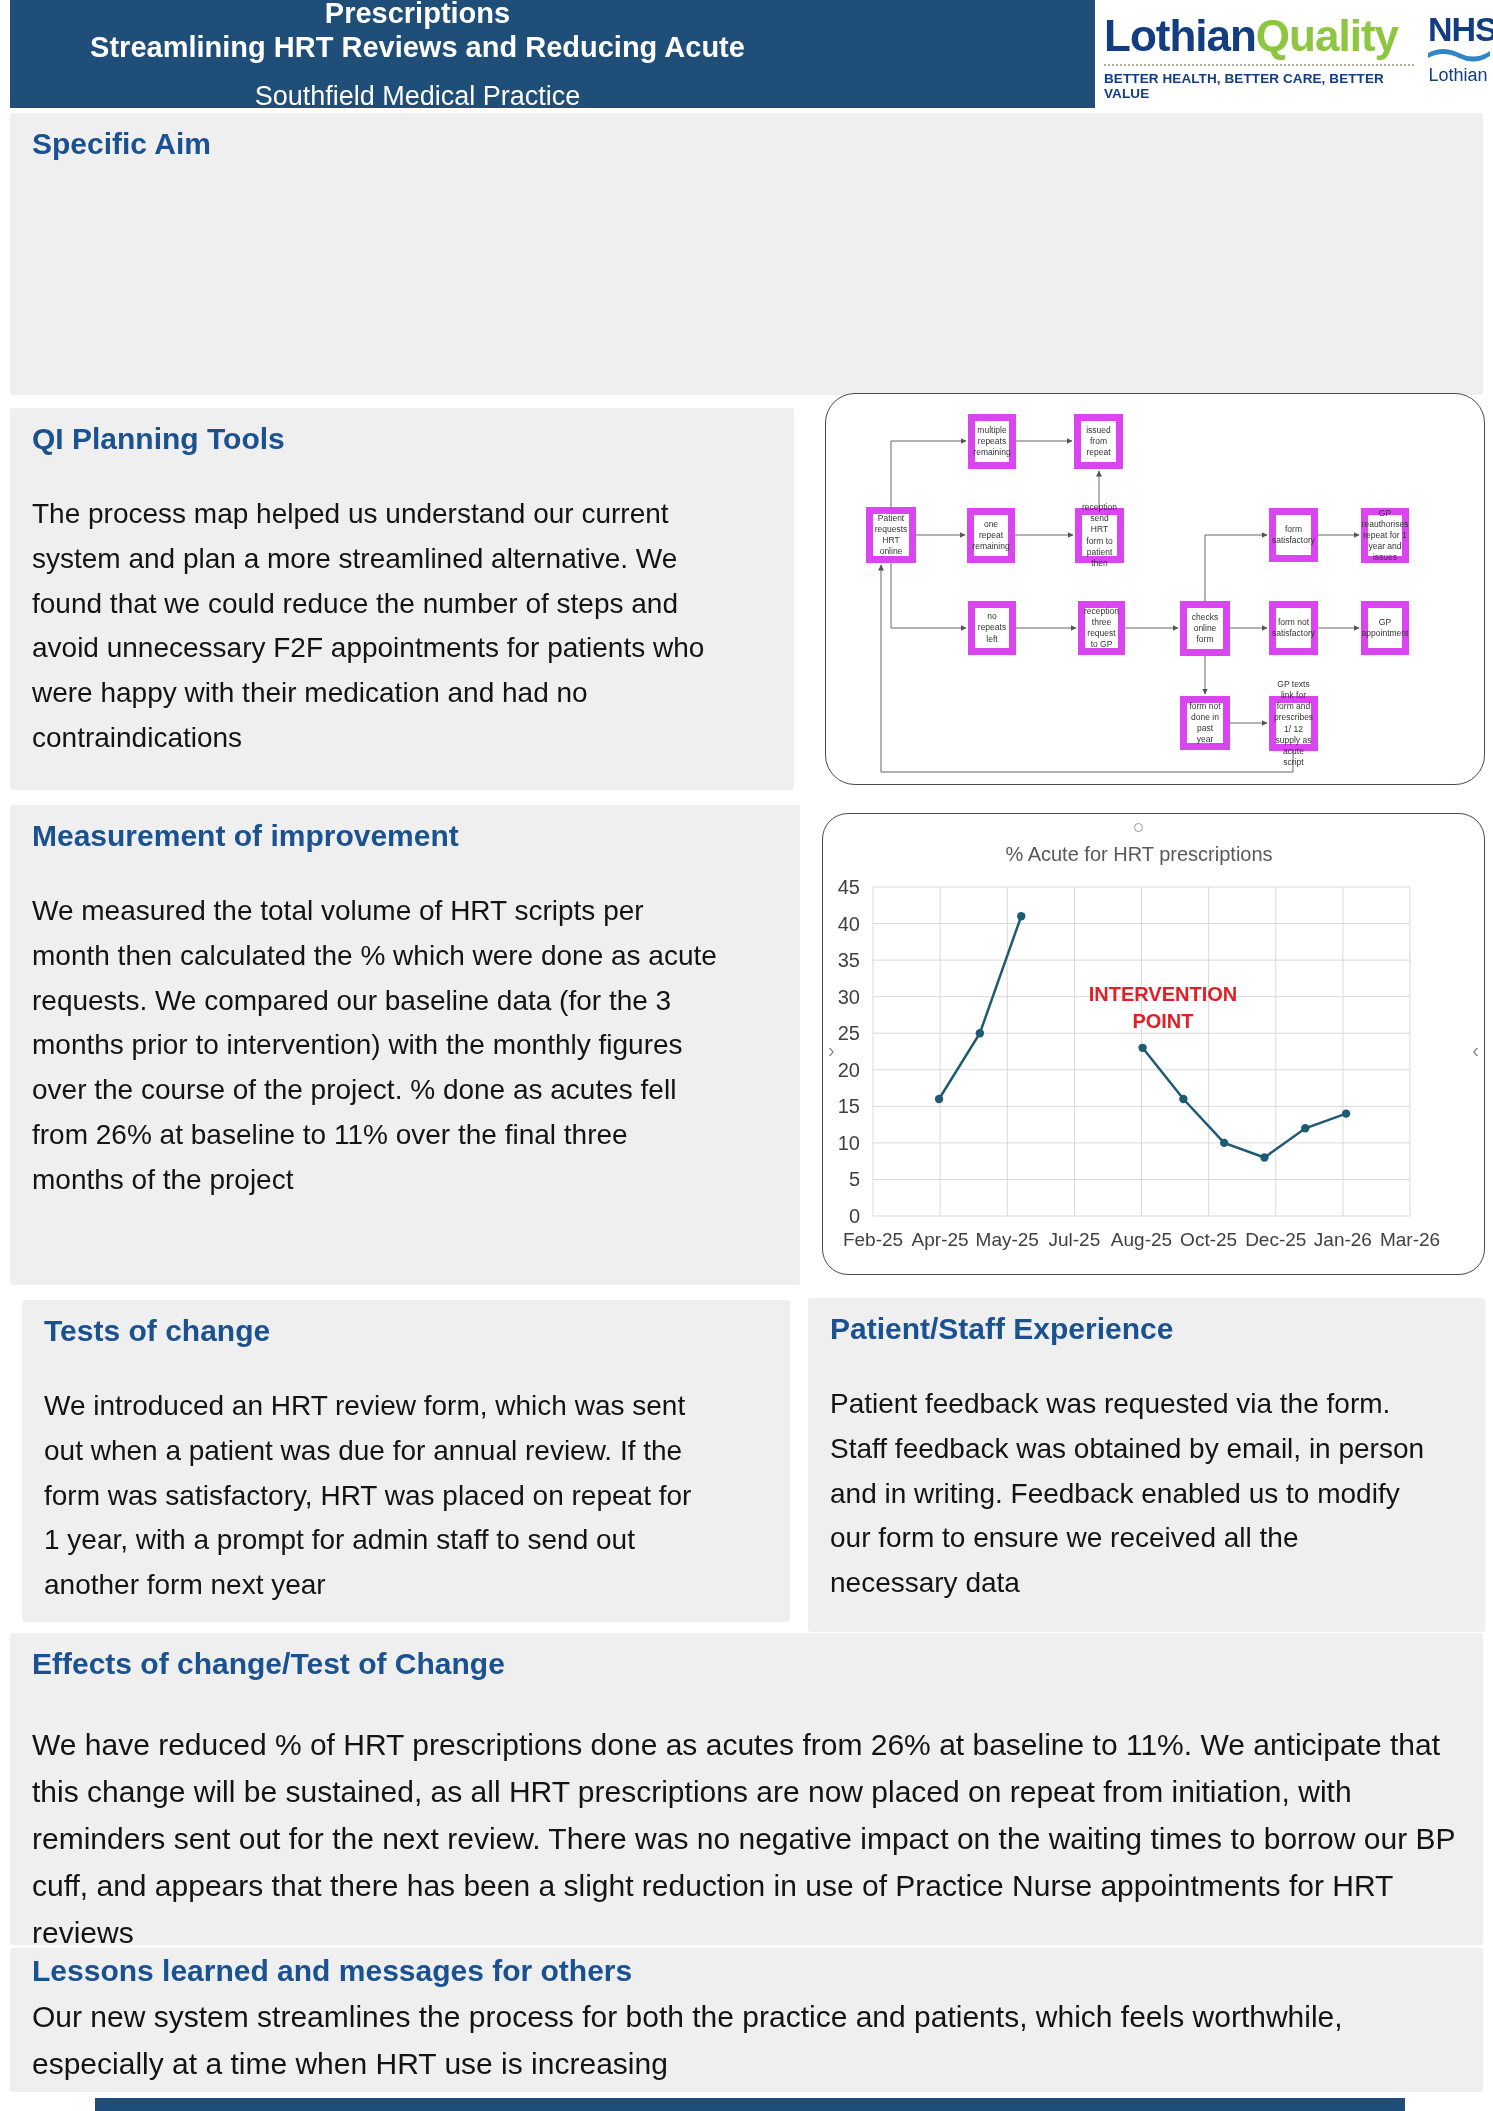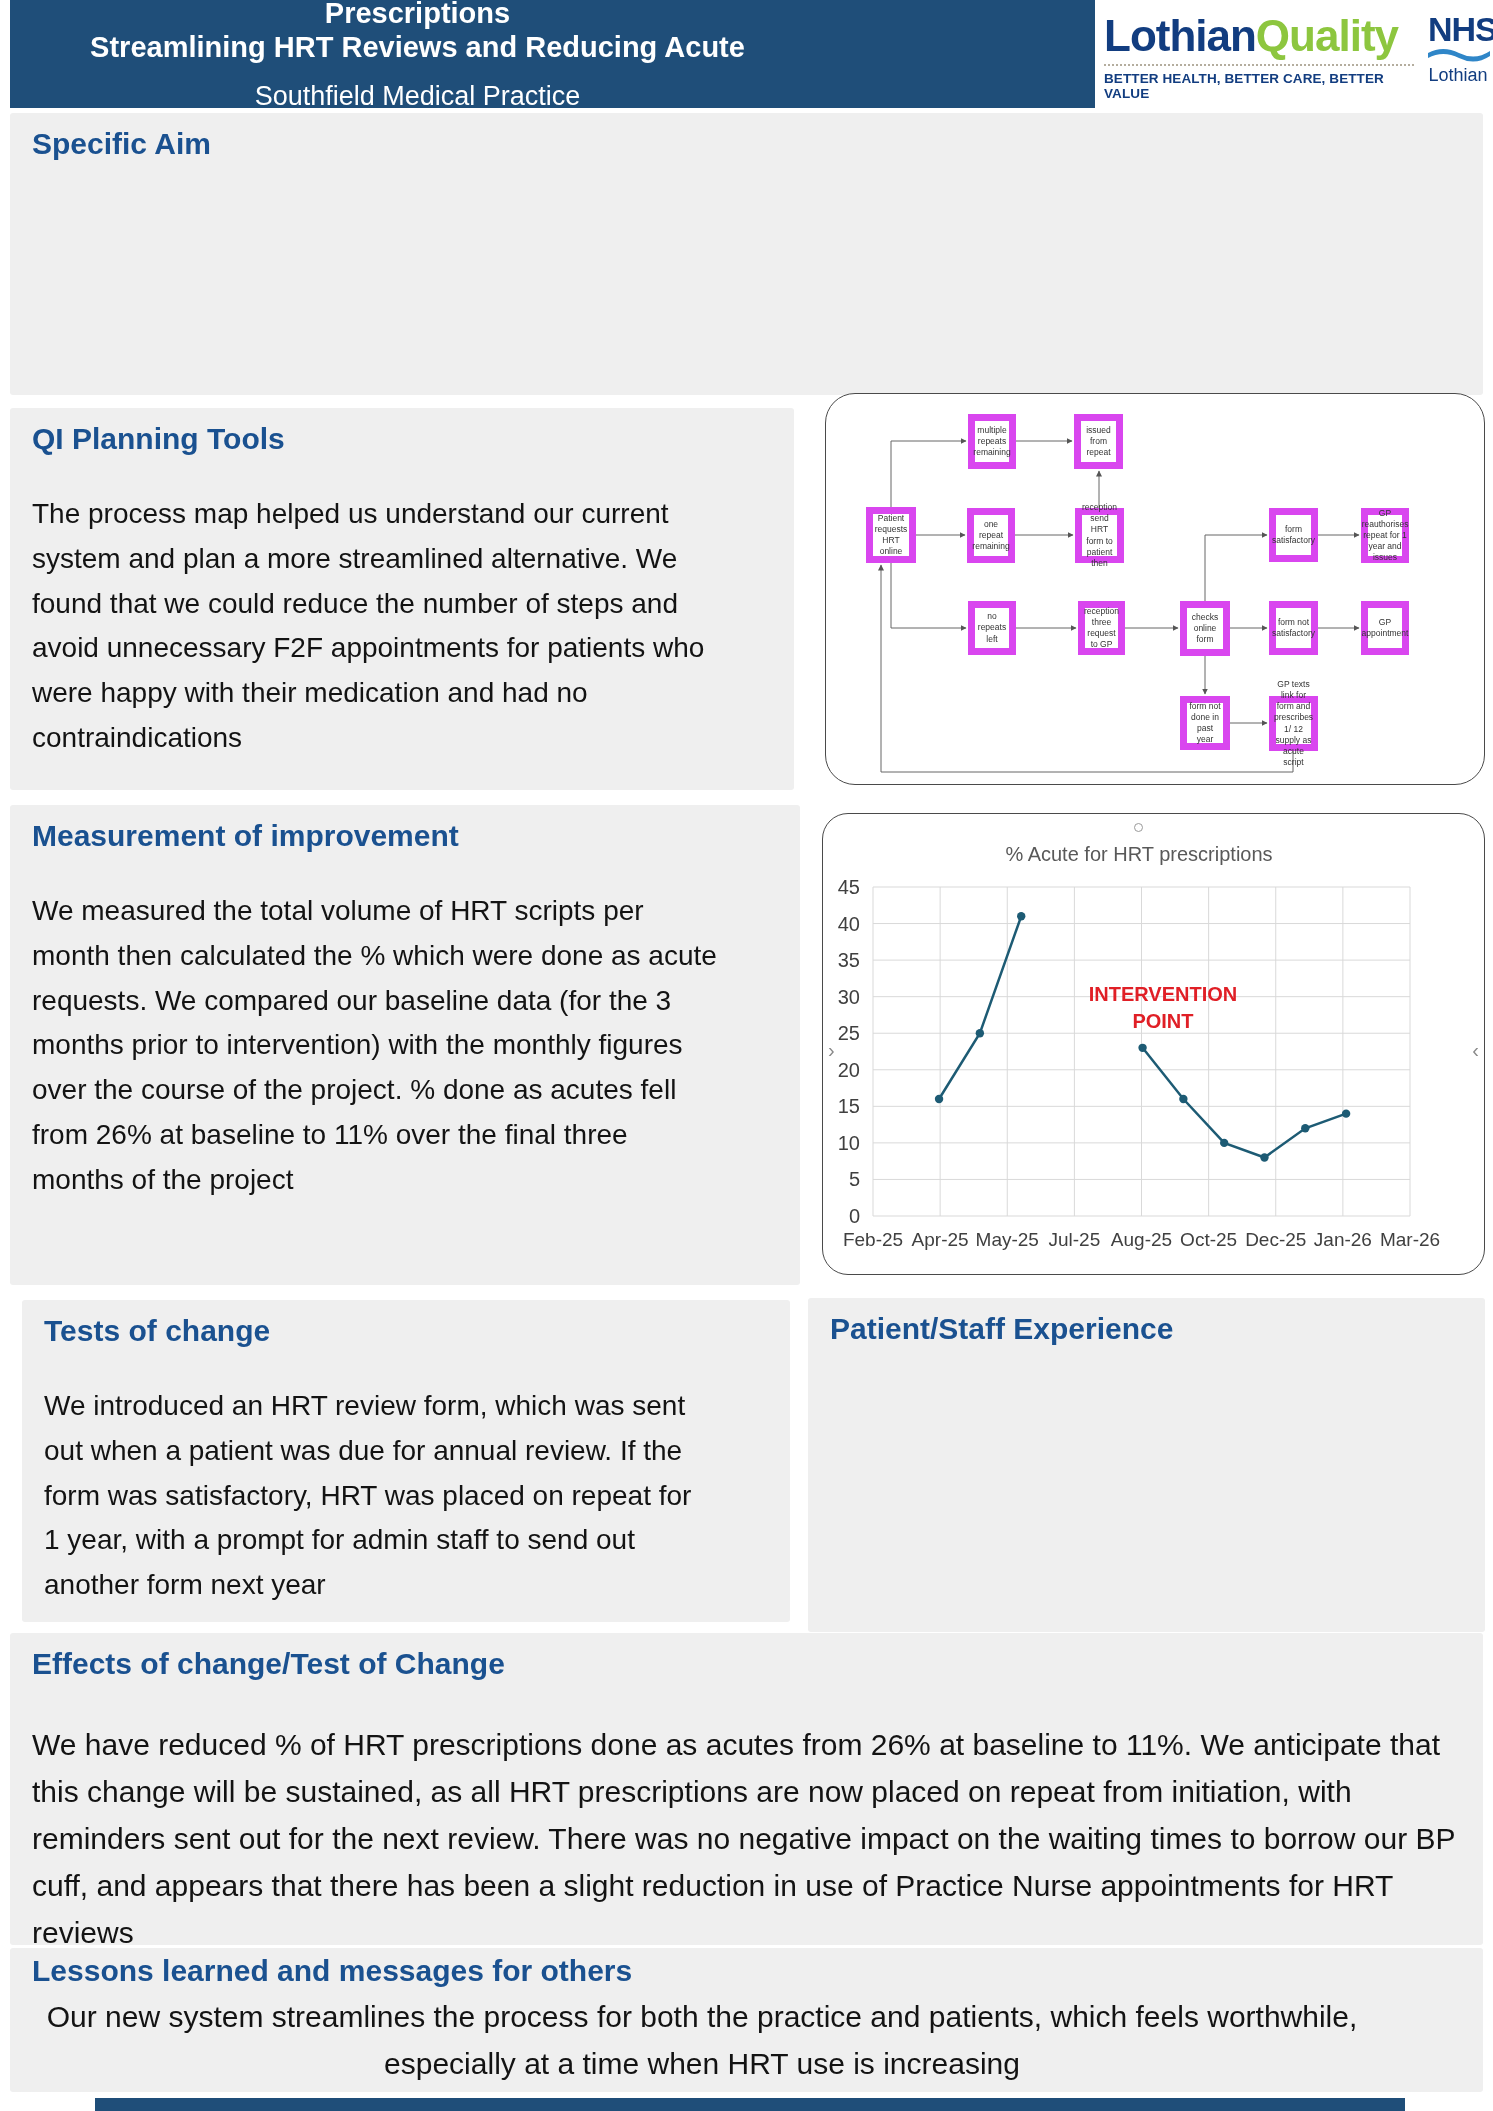--- a/index.html
+++ b/index.html
@@ -42,21 +42,21 @@
   .box-meas{left:10px;top:805px;width:790px;height:480px;}
   .box-meas .body{width:690px;}
   .box-tests{left:22px;top:1300px;width:768px;height:322px;}
   .box-tests .body{width:670px;}
   .box-exp{left:808px;top:1298px;width:677px;height:334px;}
   .box-exp .body{width:600px;}
   .box-effects{left:10px;top:1633px;width:1473px;height:312px;}
   .box-effects .body{font-size:30px;line-height:1.57;width:1440px;margin-top:40px;}
   .box-lessons{left:10px;top:1948px;width:1473px;height:144px;}
   .box-lessons h2{padding-top:6px;}
-  .box-lessons .body{font-size:30px;line-height:1.55;width:1340px;margin-top:6px;text-align:center;}
+  .box-lessons .body{font-size:30px;line-height:1.55;width:1340px;margin-top:6px;}
 
   
   .process-panel{position:absolute;left:825px;top:393px;width:660px;height:392px;background:#fff;
                  border:1.5px solid #4a4a4a;border-radius:30px;}
   .pm-node{position:absolute;background:#fff;border:7px solid #d946ef;color:#333;
            font-size:8.5px;line-height:1.3;display:flex;align-items:center;justify-content:center;
            text-align:center;padding:2px;}
   .pm-patient{left:40px;top:113px;width:50px;height:56px;}
   .pm-multiple{left:142px;top:20px;width:48px;height:55px;}
   .pm-issued{left:248px;top:20px;width:49px;height:55px;}
@@ -229,20 +229,21 @@
       </svg>
   </div>
 
   <div class="box box-tests">
     <h2>Tests of change</h2>
     <div class="body">We introduced an HRT review form, which was sent out when a patient was due for annual review.  If the form was satisfactory, HRT was placed on repeat for 1 year, with a prompt for admin staff to send out another form next year</div>
   </div>
 
   <div class="box box-exp">
     <h2>Patient/Staff Experience</h2>
+    <div class="body">Patient feedback was requested via the form. Staff feedback was obtained by email, in person and in writing. Feedback enabled us to modify our form to ensure we received all the necessary data</div>
   </div>
 
   <div class="box box-effects">
     <h2>Effects of change/Test of Change</h2>
     <div class="body">We have reduced % of HRT prescriptions done as acutes from 26% at baseline to 11%. We anticipate that this change will be sustained, as all HRT prescriptions are now placed on repeat from initiation, with reminders sent out for the next review. There was no negative impact on the waiting times to borrow our BP cuff, and appears that there has been a slight reduction in use of Practice Nurse appointments for HRT reviews</div>
   </div>
 
   <div class="box box-lessons">
     <h2>Lessons learned and messages for others</h2>
     <div class="body">Our new system streamlines the process for both the practice and patients, which feels worthwhile, especially at a time when HRT use is increasing</div>

